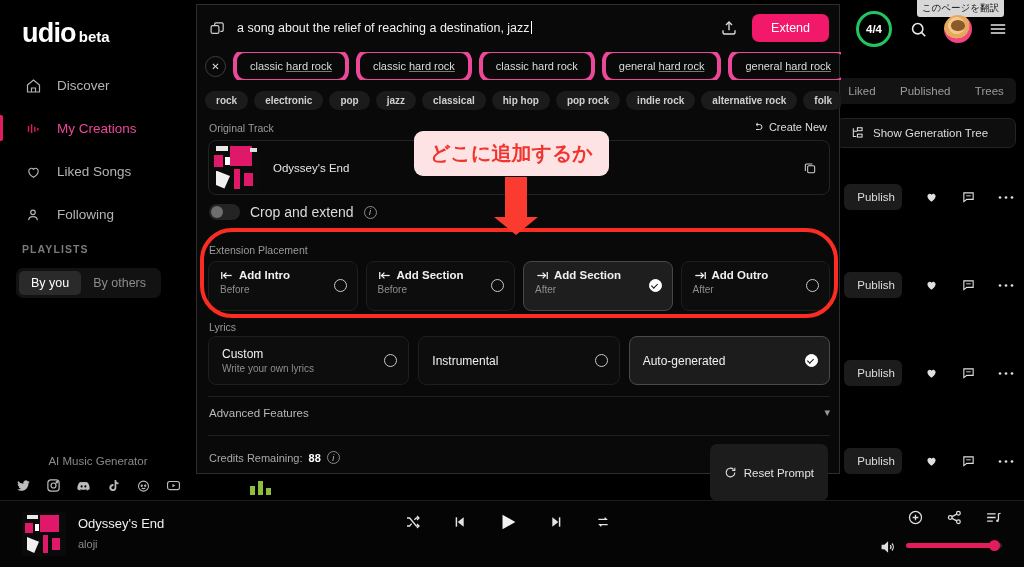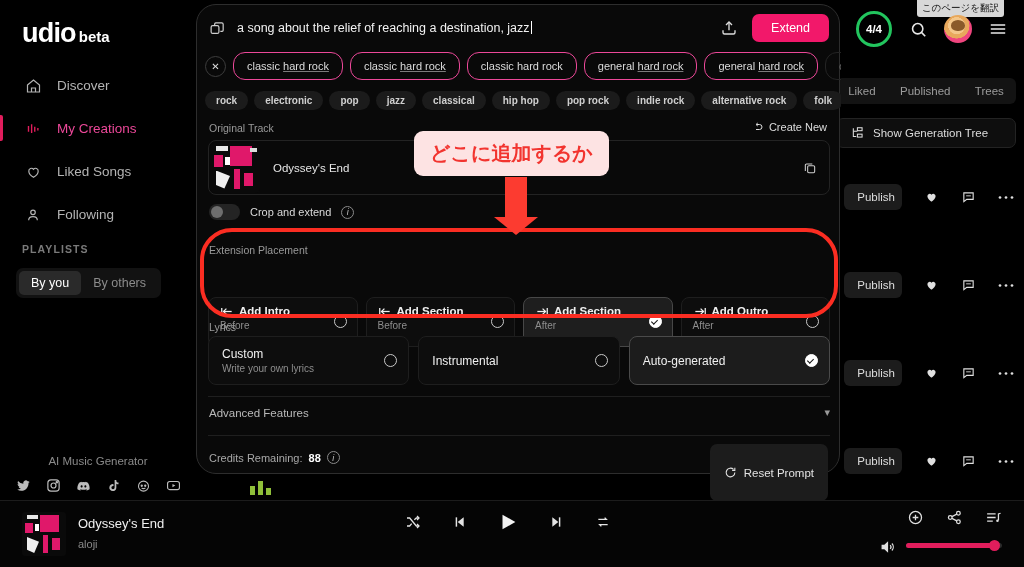--- a/index.html
+++ b/index.html
@@ -41,55 +41,55 @@
 
   .rtabs { position: absolute; right: 8px; top: 78px; width: 180px; height: 26px; background: #131313; border-radius: 6px; display: flex; align-items: center; justify-content: space-around; }
   .rtabs span { color: #9c9c9c; font-size: 11.5px; cursor: pointer; }
   .gentree { position: absolute; right: 8px; top: 118px; width: 180px; height: 30px; background: #0e0e0e; border: 1px solid #232323; border-radius: 7px; display: flex; align-items: center; gap: 8px; padding-left: 14px; cursor: pointer; }
   .gentree .lbl { color: #ddd; font-size: 11.5px; }
   .rrow { position: absolute; right: 0; width: 190px; height: 30px; display: flex; align-items: center; gap: 22px; padding-left: 10px; }
   .pub-btn { width: 58px; height: 26px; background: #1c1c1c; border-radius: 6px; color: #ddd; font-size: 11.5px; display: flex; align-items: center; justify-content: flex-end; padding-right: 7px; overflow: hidden; cursor: pointer; }
   .rrow .ri { color: #e0e0e0; cursor: pointer; display: flex; }
 
   
-  .modal { position: absolute; left: 196px; top: 4px; width: 644px; height: 470px; background: #090909; border: 1px solid #2d2d2d; border-radius: 20px; }
+  .modal { position: absolute; left: 196px; top: 4px; width: 644px; height: 470px; background: #090909; border: 1px solid #2d2d2d; border-radius: 0; }
   .prompt-row { position: absolute; left: 0; top: 0; width: 644px; height: 46px; display: flex; align-items: center; padding: 0 12px; }
   .prompt-ico { width: 18px; color: #cfcfcf; margin-right: 10px; display: flex; cursor: pointer; }
   .prompt-text { flex: 1; color: #f2f2f2; font-size: 12.5px; position: relative; }
   .prompt-text::after { content: ""; display: inline-block; width: 1px; height: 13px; background: #fff; vertical-align: -2px; margin-left: 1px; }
   .upload-ico { width: 20px; color: #ddd; margin-right: 12px; cursor: pointer; display: flex; }
   .extend-btn { background: #f2186a; color: #fff; font-size: 12.5px; font-weight: 500; border: none; border-radius: 7px; padding: 7px 19px; cursor: pointer; }
 
   .tagrow { position: absolute; left: 0; top: 47px; width: 644px; height: 28px; display: flex; align-items: center; gap: 7px; padding: 0 8px; overflow: hidden; }
   .xbtn { min-width: 21px; width: 21px; height: 21px; border-radius: 50%; border: 1px solid #3d3d3d; color: #ddd; font-size: 10px; display: flex; align-items: center; justify-content: center; cursor: pointer; }
-  .tag { border: 1px solid #ec4899; border-radius: 12px; padding: 7px 13px; color: #dcdcdc; font-size: 11px; white-space: nowrap; cursor: pointer; text-align: center; }
+  .tag { border: 4px solid #ec4899; border-radius: 12px; padding: 7px 13px; color: #dcdcdc; font-size: 11px; white-space: nowrap; cursor: pointer; text-align: center; }
   .tag u { text-decoration: underline; text-decoration-color: #7b7b7b; }
   .tag.dim { color: #6a6a6a; border-color: #242424; }
 
   .genrow { position: absolute; left: 0; top: 82px; width: 644px; height: 26px; display: flex; align-items: center; gap: 6px; padding: 0 8px; overflow: hidden; }
   .gpill { background: #1b1b1b; border-radius: 11px; padding: 4px 11px; color: #cfcfcf; font-size: 10px; white-space: nowrap; cursor: pointer; font-weight: bold; }
   .gpill.dim { color: #5e5e5e; }
 
   .sec-lbl { color: #9a9a9a; font-size: 10.5px; }
   .orig-hdr { position: absolute; left: 12px; top: 117px; }
   .create-new { position: absolute; right: 12px; top: 116px; display: flex; align-items: center; gap: 5px; color: #dcdcdc; font-size: 11px; cursor: pointer; }
   .track-box { position: absolute; left: 11px; top: 135px; width: 622px; height: 55px; border: 1px solid #232323; border-radius: 8px; display: flex; align-items: center; }
   .thumb { width: 50px; height: 50px; margin-left: 1px; border-radius: 5px; background: #0c0c0c; position: relative; overflow: hidden; }
   .thumb i { position: absolute; display: block; }
   .track-name { color: #e6e6e6; font-size: 11.5px; margin-left: 13px; }
   .copy-ico { position: absolute; right: 12px; color: #cfcfcf; cursor: pointer; display: flex; }
 
   .crop-row { position: absolute; left: 12px; top: 199px; display: flex; align-items: center; gap: 10px; }
   .toggle { width: 31px; height: 16px; border-radius: 9px; background: #242424; position: relative; cursor: pointer; }
   .toggle::after { content: ""; position: absolute; left: 2px; top: 2px; width: 12px; height: 12px; border-radius: 50%; background: #6e6e6e; }
-  .crop-lbl { color: #dadada; font-size: 11px; }
+  .crop-lbl { color: #dadada; font-size: 14px; }
   .info-ico { width: 13px; height: 13px; border-radius: 50%; border: 1px solid #8a8a8a; color: #bdbdbd; font-size: 9px; display: flex; align-items: center; justify-content: center; font-style: italic; cursor: pointer; }
 
   .ext-lbl { position: absolute; left: 12px; top: 239px; }
-  .cards { position: absolute; left: 11px; top: 256px; width: 622px; display: flex; gap: 8px; margin-top: 36px; }
+  .cards { position: absolute; left: 11px; top: 256px; width: 622px; display: flex; gap: 8px; }
   .card { flex: 1; height: 50px; background: #0d0d0d; border: 1px solid #1e1e1e; border-radius: 8px; padding: 7px 11px; position: relative; cursor: pointer; }
   .card.sel { background: #1e1e1e; border-color: #474747; }
   .card .ct { color: #f0f0f0; font-size: 11.5px; font-weight: 600; display: flex; align-items: center; gap: 5px; }
   .card .cs { color: #8e8e8e; font-size: 10px; margin-top: 3px; }
   .radio { position: absolute; right: 10px; top: 17px; width: 13px; height: 13px; border-radius: 50%; border: 1.4px solid #c9c9c9; }
   .radio.on { background: #fff; border-color: #fff; display: flex; align-items: center; justify-content: center; }
   .radio.on::after { content: ""; width: 5px; height: 2.5px; border-left: 1.6px solid #111; border-bottom: 1.6px solid #111; transform: rotate(-45deg) translate(0px, -1px); }
 
   .lyr-lbl { position: absolute; left: 12px; top: 316px; }
   .lcards { position: absolute; left: 11px; top: 331px; width: 622px; display: flex; gap: 9px; }

